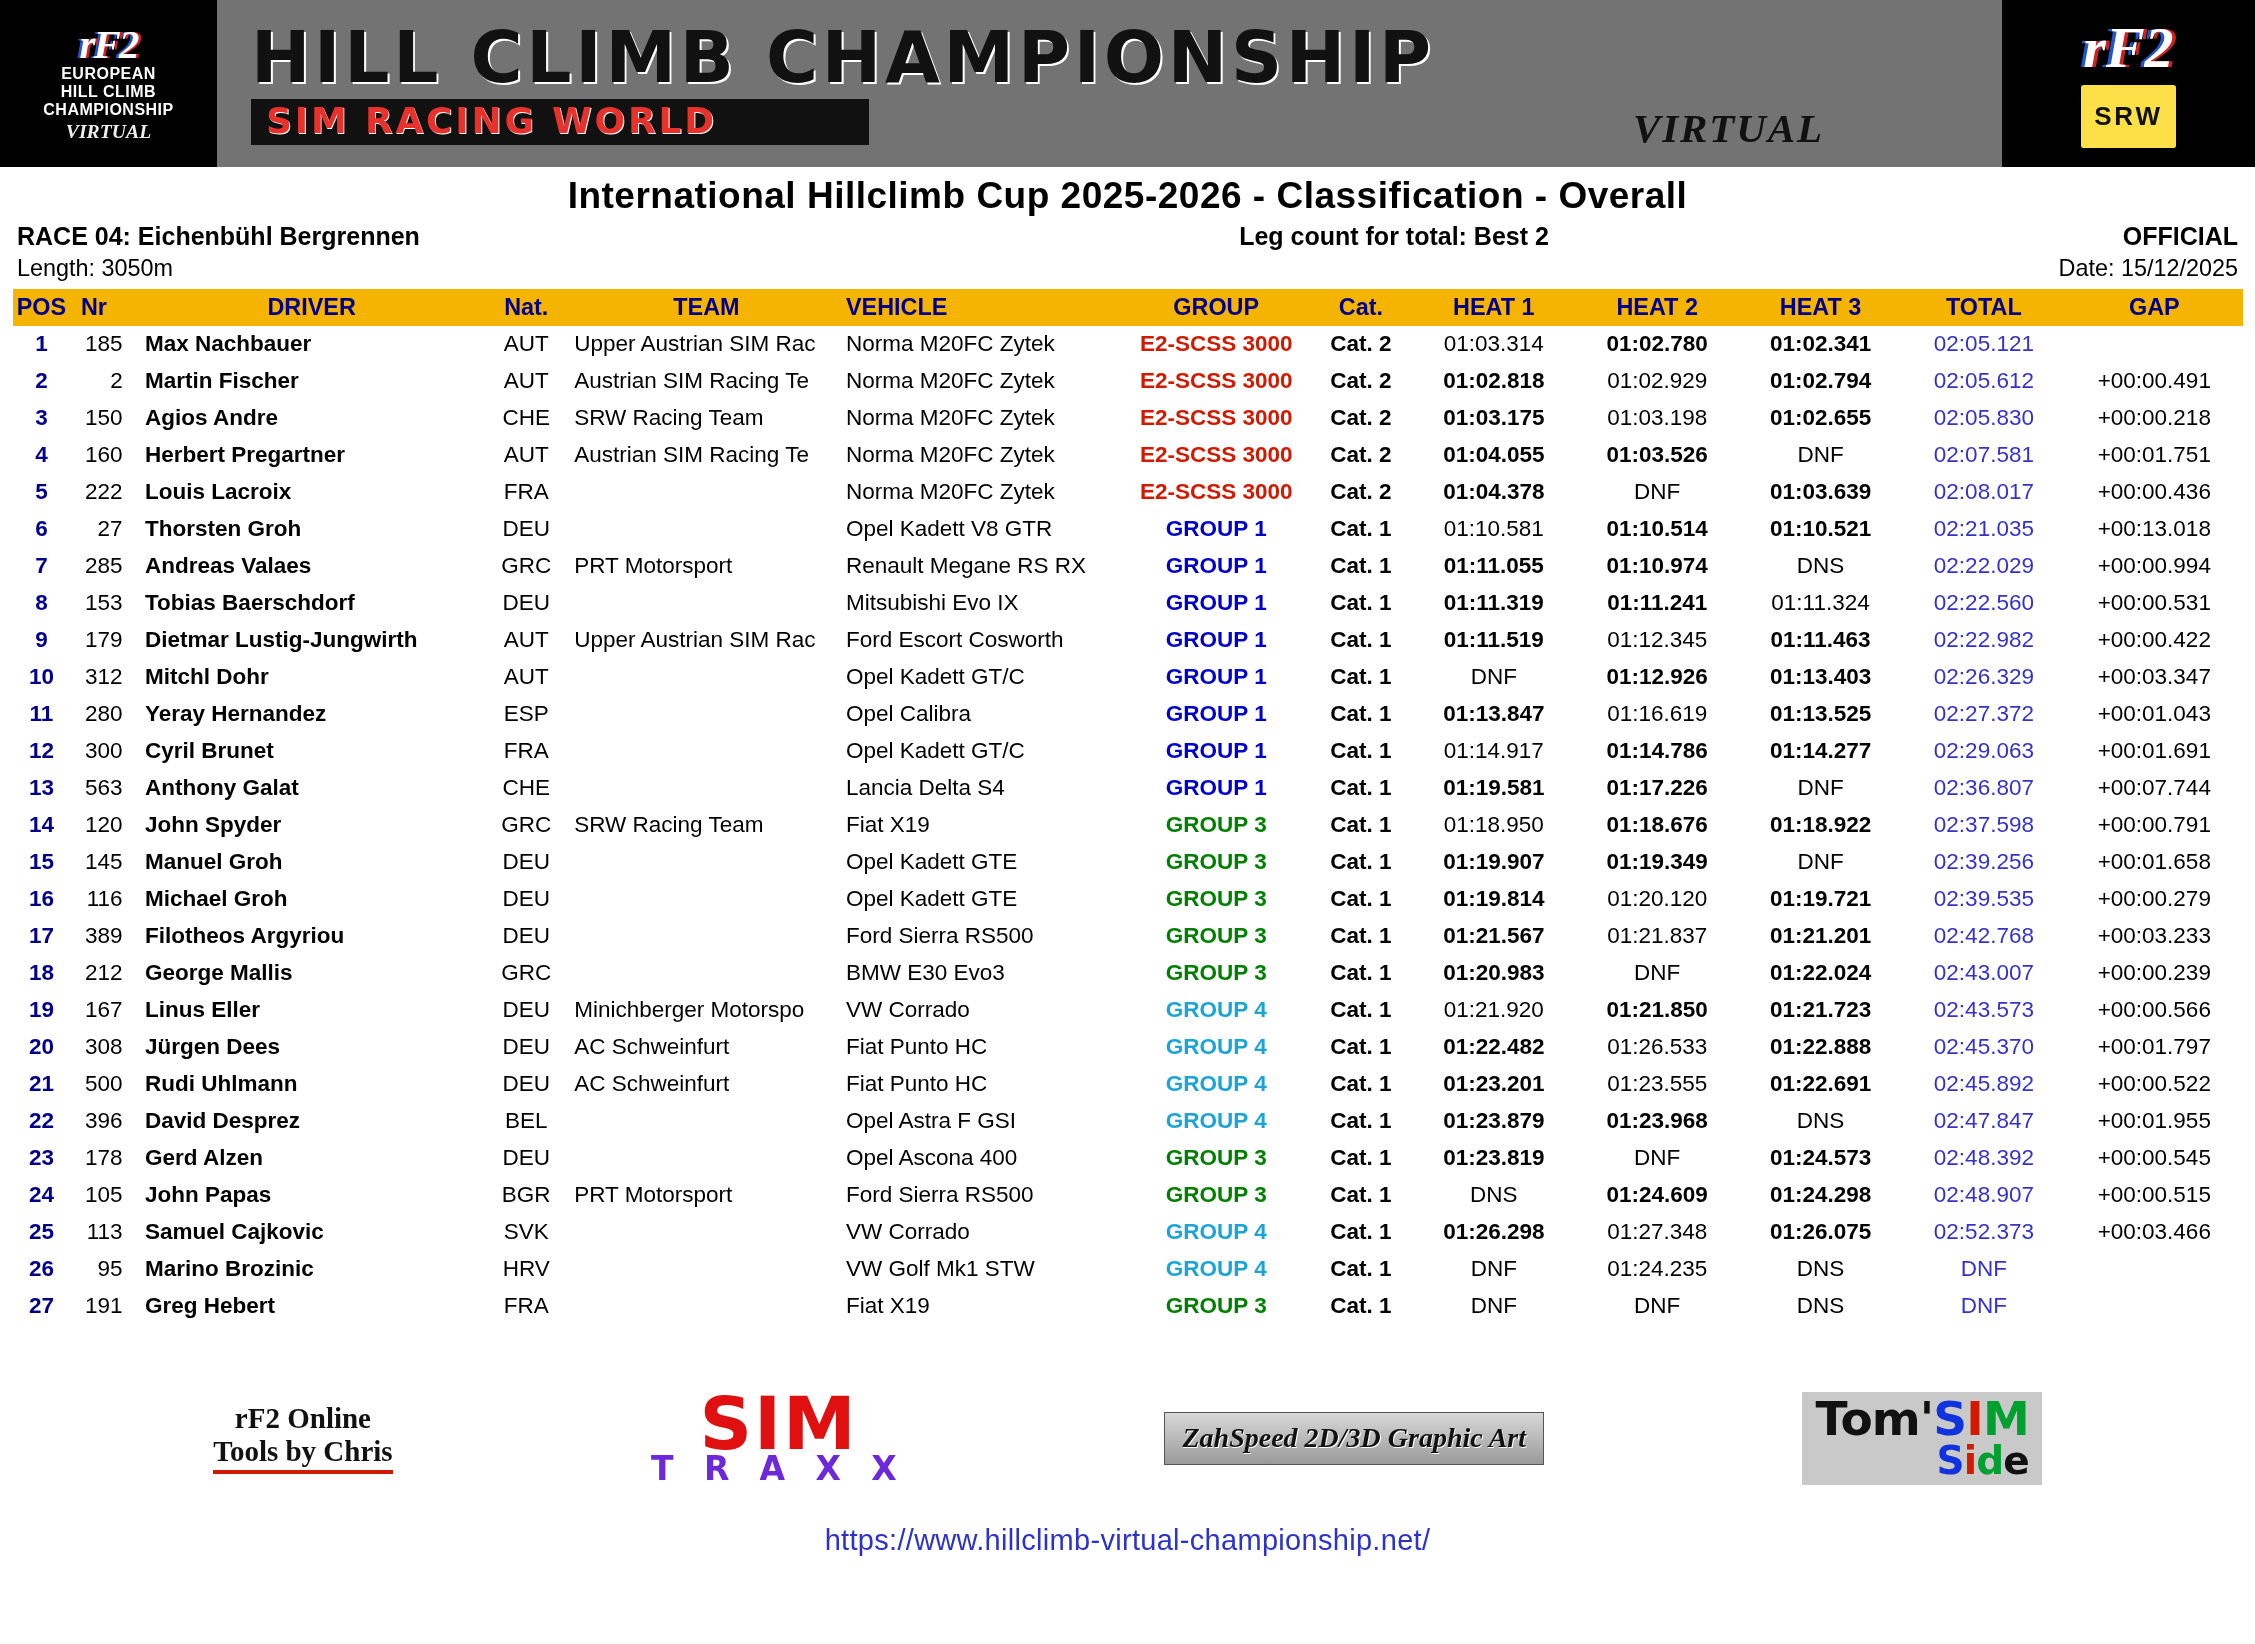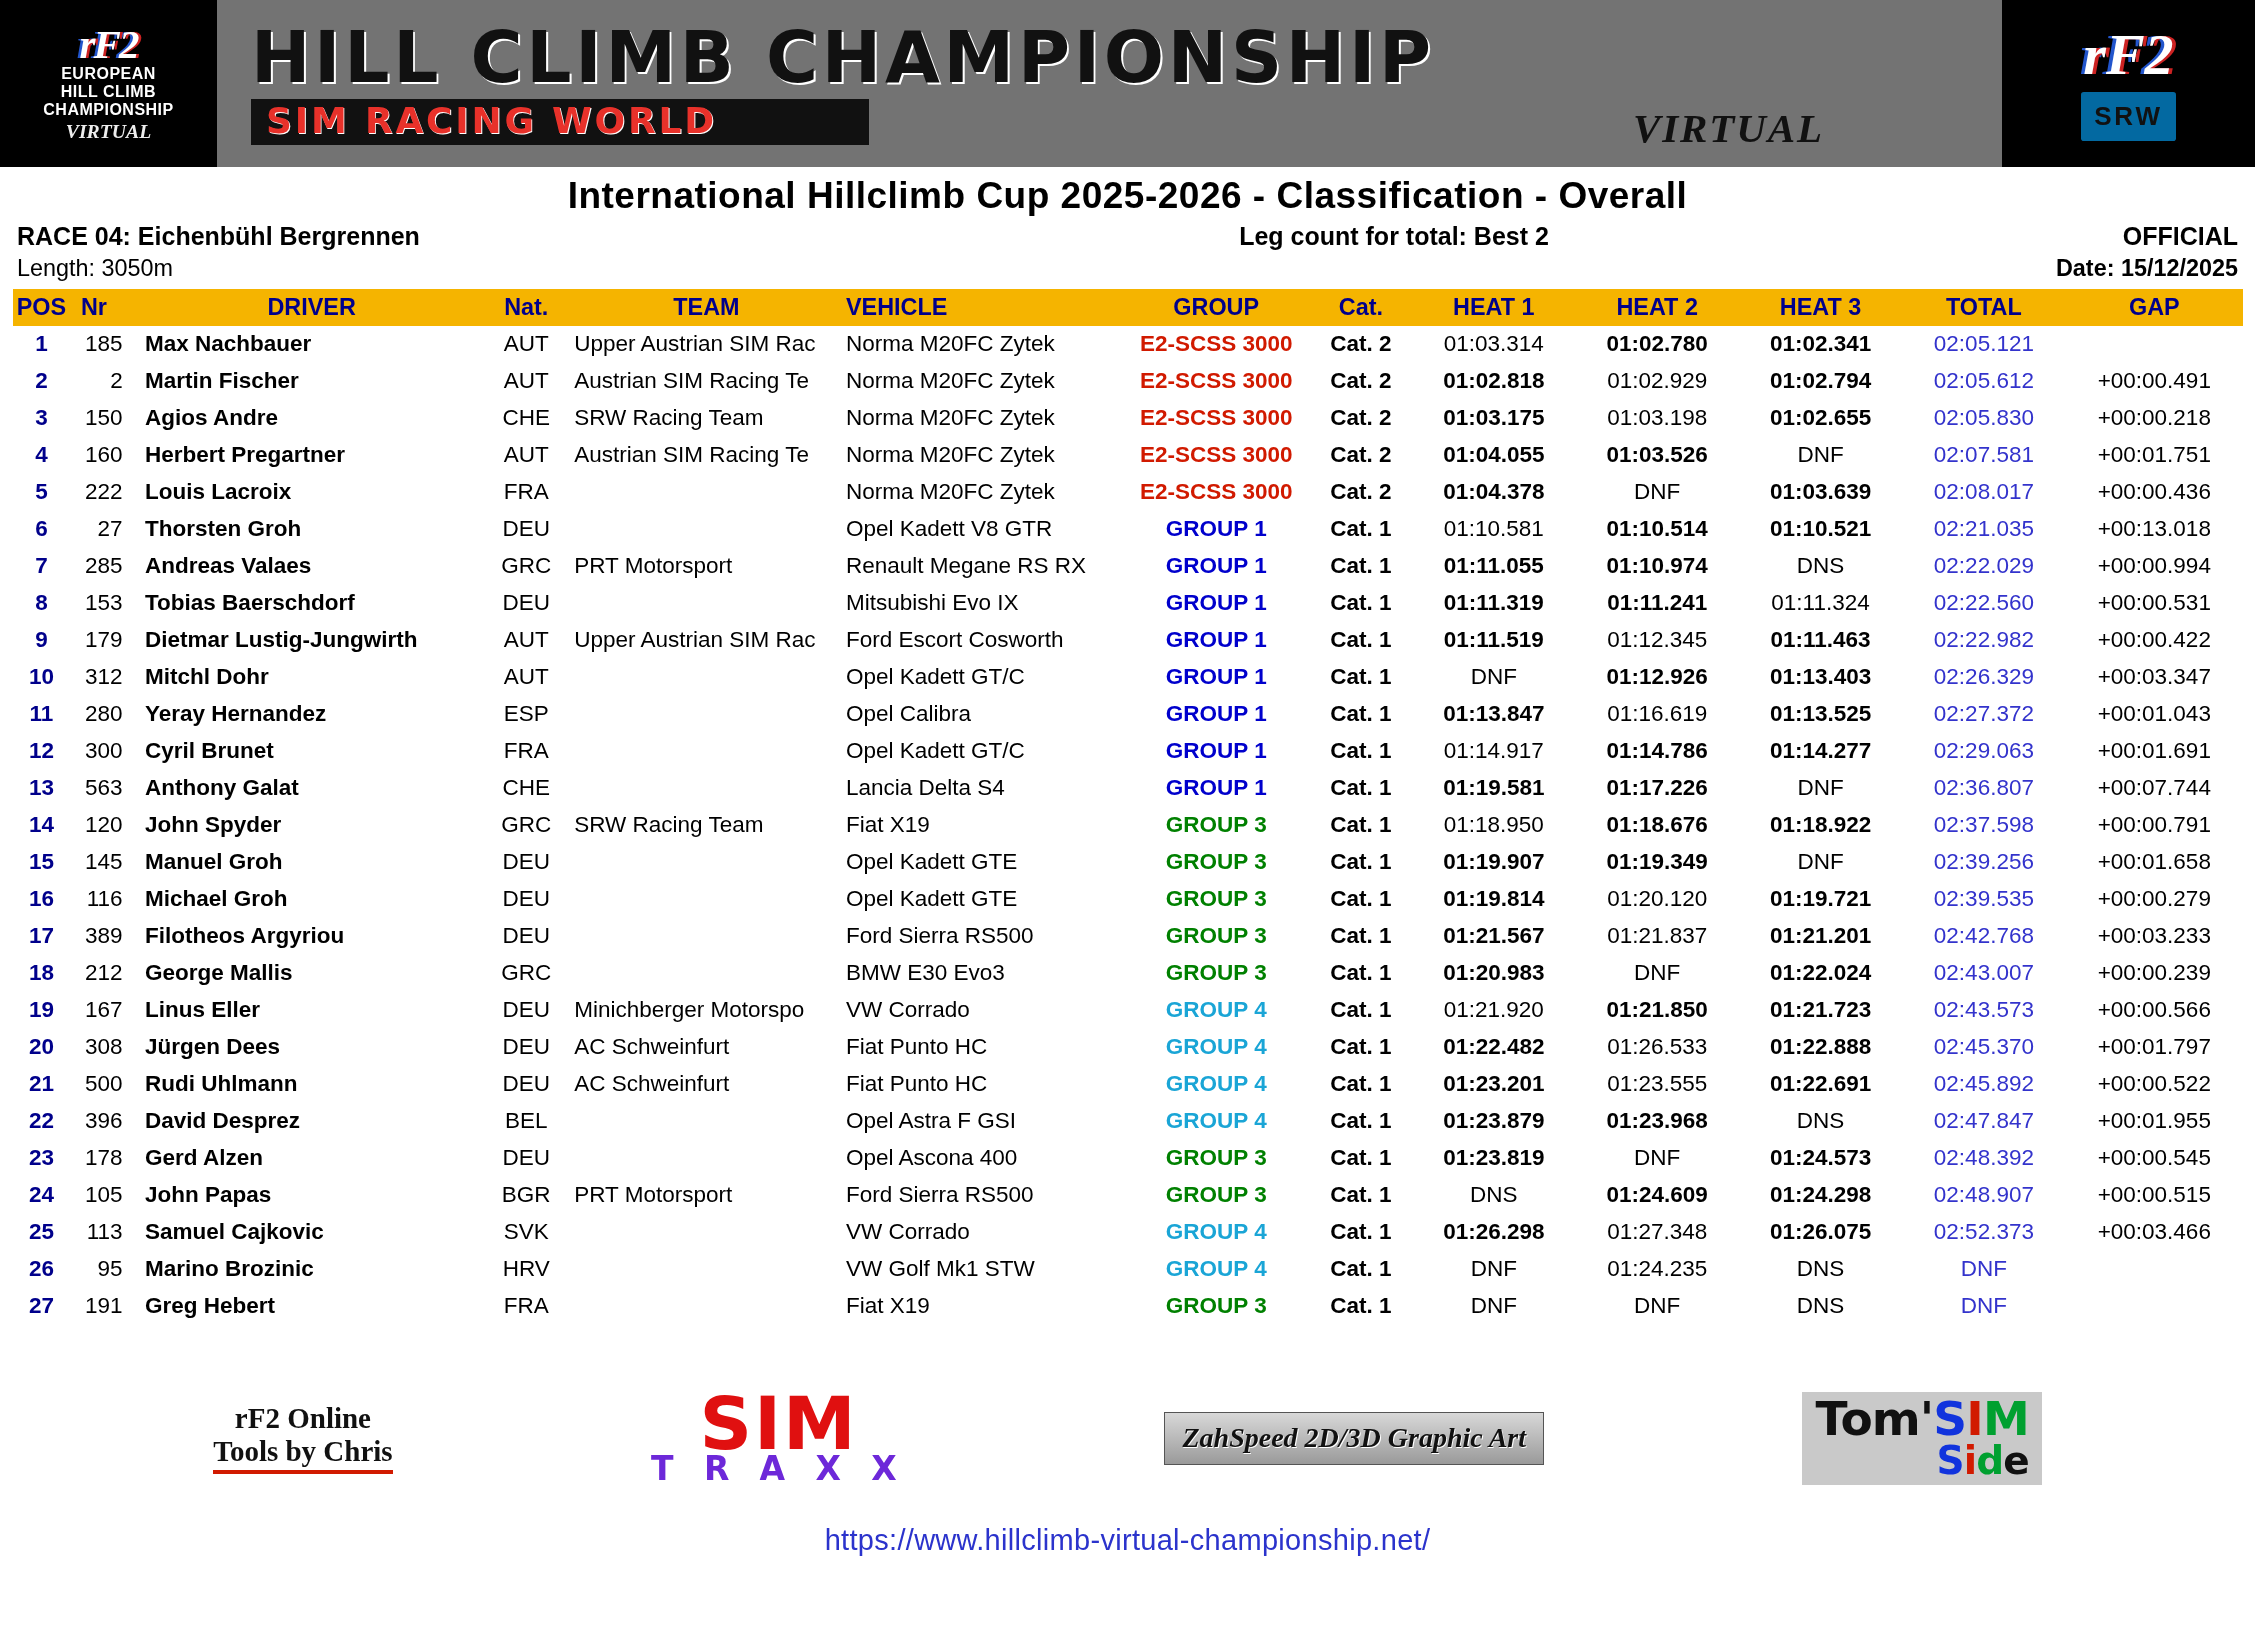--- a/index.html
+++ b/index.html
@@ -110,26 +110,26 @@
     font-family: "Liberation Serif", serif;
     font-weight: bold;
     font-style: italic;
     font-size: 58px;
     color: #ffffff;
     line-height: 1;
     text-shadow: 3.7px 0 0 #cc2222, -3.7px 0 0 #2255cc;
   }
   .banner-right-logo .srw {
     margin-top: 7.5px;
-    background: #0369a1;
+    background: #fde047;
     color: #111111;
     font-weight: bold;
     font-size: 26px;
     letter-spacing: 2.8px;
-    padding: 9px 13px;
+    padding: 16px 13px;
     border-radius: 2.8px;
   }
 
   
   .doc-title {
     text-align: center;
     font-size: 37px;
     font-weight: bold;
     padding: 7.5px 0 5.6px 0;
     letter-spacing: 0.5px;
@@ -144,21 +144,21 @@
   .meta-row .left { width: 42%; }
   .meta-row .center { flex: 1; text-align: center; }
   .meta-row .right { width: 18%; text-align: right; }
   .meta-row2 {
     display: flex;
     align-items: baseline;
     padding: 3.7px 17px 7.5px 17px;
     font-size: 23.4px;
   }
   .meta-row2 .left { flex: 1; }
-  .meta-row2 .right { text-align: right; font-weight: bold; }
+  .meta-row2 .right { text-align: right; }
 
   
   table.results {
     width: 2230px;
     margin: 0 13px;
     border-collapse: collapse;
     font-size: 22.5px;
   }
   table.results thead th {
     background: #f5b400;

